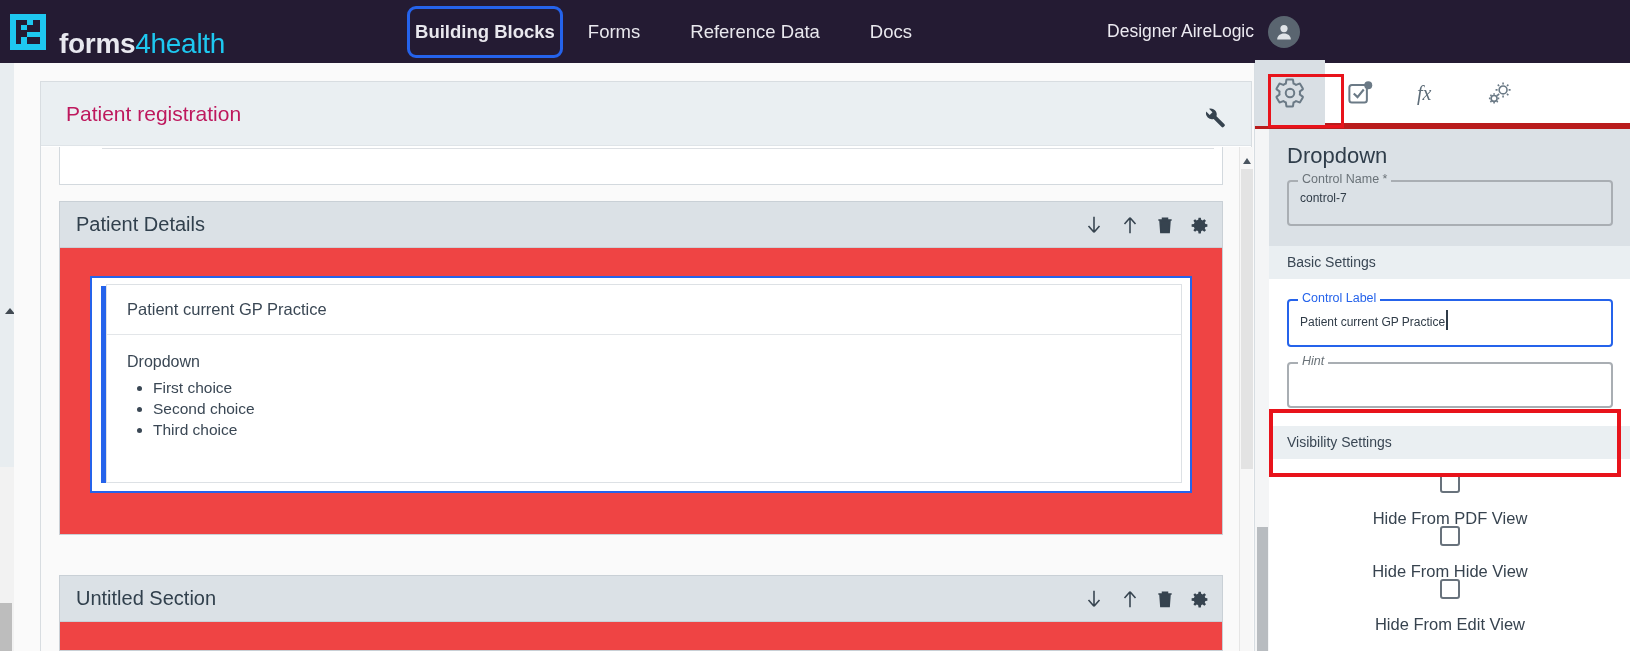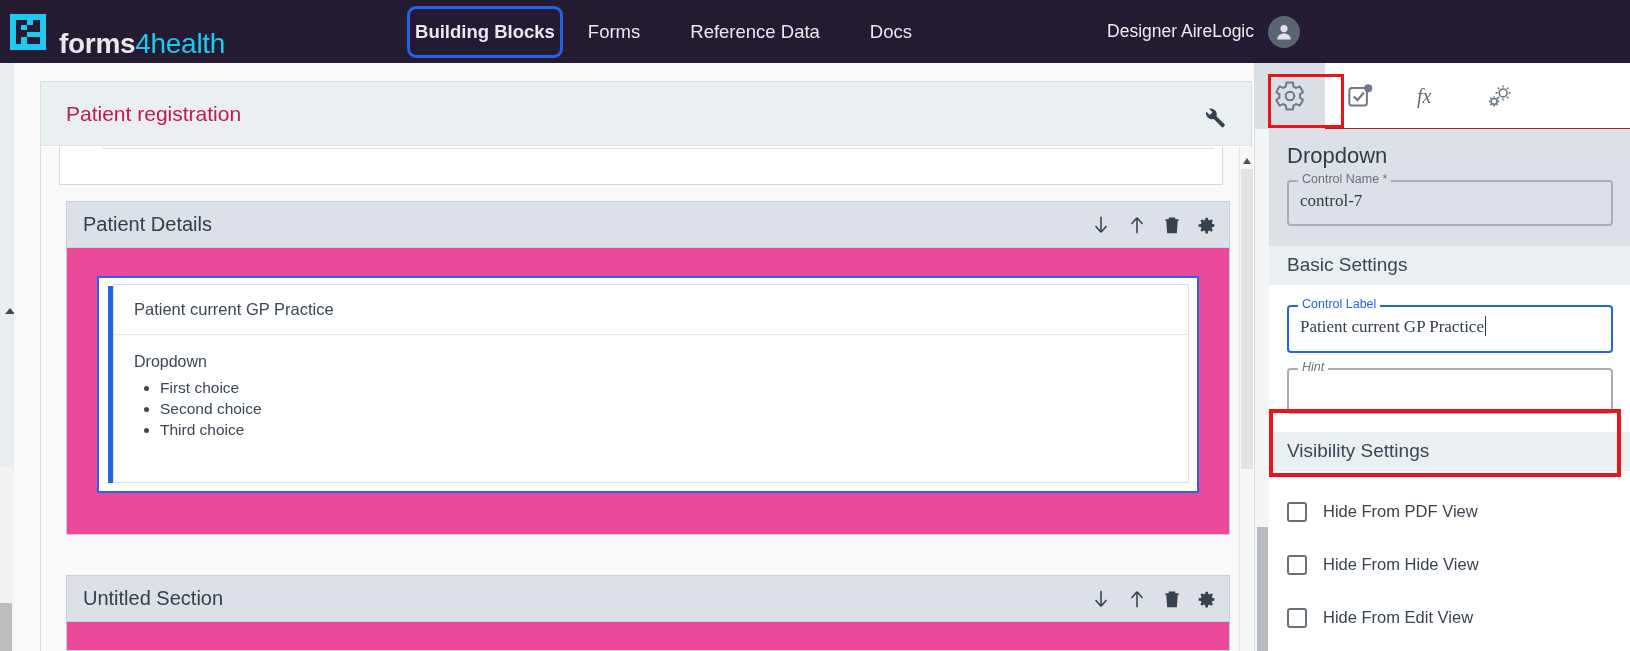--- a/index.html
+++ b/index.html
@@ -105,22 +105,22 @@
     position: absolute; left: 18px; top: 0px; width: 1164px; height: 38px;
     background: #ffffff; border: 1px solid #d3d9de; border-top: none;
   }
   .partial-inner {
     position: absolute; left: 42px; top: -8px; width: 1112px; height: 10px;
     border-bottom: 1px solid #dcdfe3;
   }
 
   
   .section {
-    position: absolute; left: 25px; width: 1164px;
-    background: #ec4899; border: 1px solid #c9d0d6;
+    position: absolute; left: 18px; width: 1164px;
+    background: #ef4444; border: 1px solid #c9d0d6;
   }
   .section-header {
     height: 46px; background: #dbe1e6; border-bottom: 1px solid #c9d0d6;
     display: flex; align-items: center; padding-left: 16px;
     position: relative;
   }
   .section-title { font-size: 20px; color: #31404d; }
   .section-icons {
     position: absolute; right: 12px; top: 0; height: 46px;
     display: flex; align-items: center; gap: 14px;
@@ -151,21 +151,21 @@
   .ctrl-choices { margin: 6px 0 0 46px; }
   .ctrl-choices li { font-size: 15.5px; color: #3a4754; line-height: 21px; }
 
   
   .right-panel {
     position: absolute; left: 1254px; top: 63px; width: 376px; height: 588px;
     background: #ffffff; border-left: 1px solid #d7dde2;
   }
   .panel-tabs {
     position: relative; height: 66px; background: #ffffff;
-    display: flex; align-items: center; border-bottom: 1px solid #b91c1c;
+    display: flex; align-items: center; border-bottom: 6px solid #b91c1c;
   }
   .ptab {
     width: 70px; height: 66px; display: flex; align-items: center;
     justify-content: center; cursor: pointer;
   }
   .ptab.active { background: #d9dfe4; }
   .tab-highlight {
     position: absolute; left: 13px; top: 11px; width: 76px; height: 54px;
     border: 3px solid #e8131b; pointer-events: none;
   }
@@ -191,45 +191,45 @@
   .mfield { position: relative; height: 46px; margin-top: 4px; }
   .mfield .box {
     position: absolute; left: 0; top: 0; right: 0; bottom: 0;
     border: 2px solid #a9aeb3; border-radius: 4px; background: transparent;
   }
   .mfield .notch {
     position: absolute; left: 11px; top: -8px; background: #dbe1e6;
     padding: 0 4px; font-size: 12.5px; color: #6a7278; line-height: 14px;
   }
   .mfield .val {
-    position: absolute; left: 13px; top: 11px; font-size: 17px; color: #303c48; font-family: Liberation Serif, serif;
+    position: absolute; left: 13px; top: 11px; font-size: 12px; color: #303c48;
   }
 
   .mfield.onwhite .notch { background: #ffffff; }
   .mfield.focused .box { border-color: #2563eb; }
   .mfield.focused .notch { color: #2563eb; }
   .caret {
     display: inline-block; width: 1.5px; height: 20px;
     background: #303c48; vertical-align: -4px; margin-left: 1px;
   }
 
   .subhead {
-    background: #eaeff2; font-size: 19px; color: #3a4754;
+    background: #eaeff2; font-size: 14px; color: #3a4754;
     padding: 8px 18px 9px 18px;
   }
 
   .field-wrap { padding: 16px 18px 4px 18px; position: relative; }
   .red-box {
     position: absolute; left: 0px; top: 280px; width: 352px; height: 68px;
     border: 4px solid #e8131b; pointer-events: none; z-index: 5;
   }
 
   .chk-row {
     display: flex; align-items: center; gap: 16px;
-    padding: 0 18px; height: 53px; cursor: pointer;
+    padding: 0 18px; height: 53px; cursor: pointer; flex-direction: column;
   }
   .chkbox {
     width: 20px; height: 20px; border: 2px solid #68727c; border-radius: 3px;
     flex: none;
   }
   .chk-label { font-size: 16.5px; color: #37434f; }
 
   .vis-gap { height: 14px; }
 </style>
 </head>

